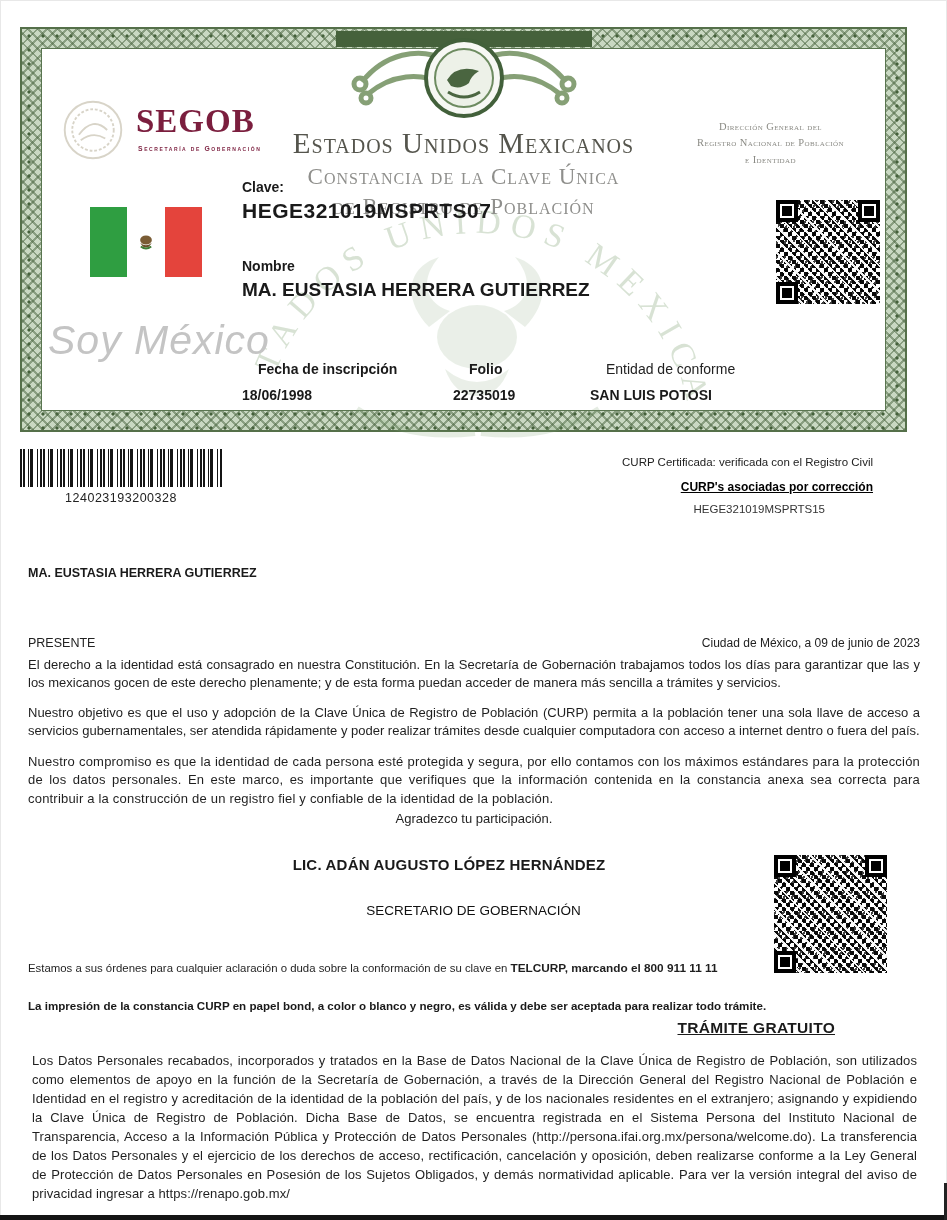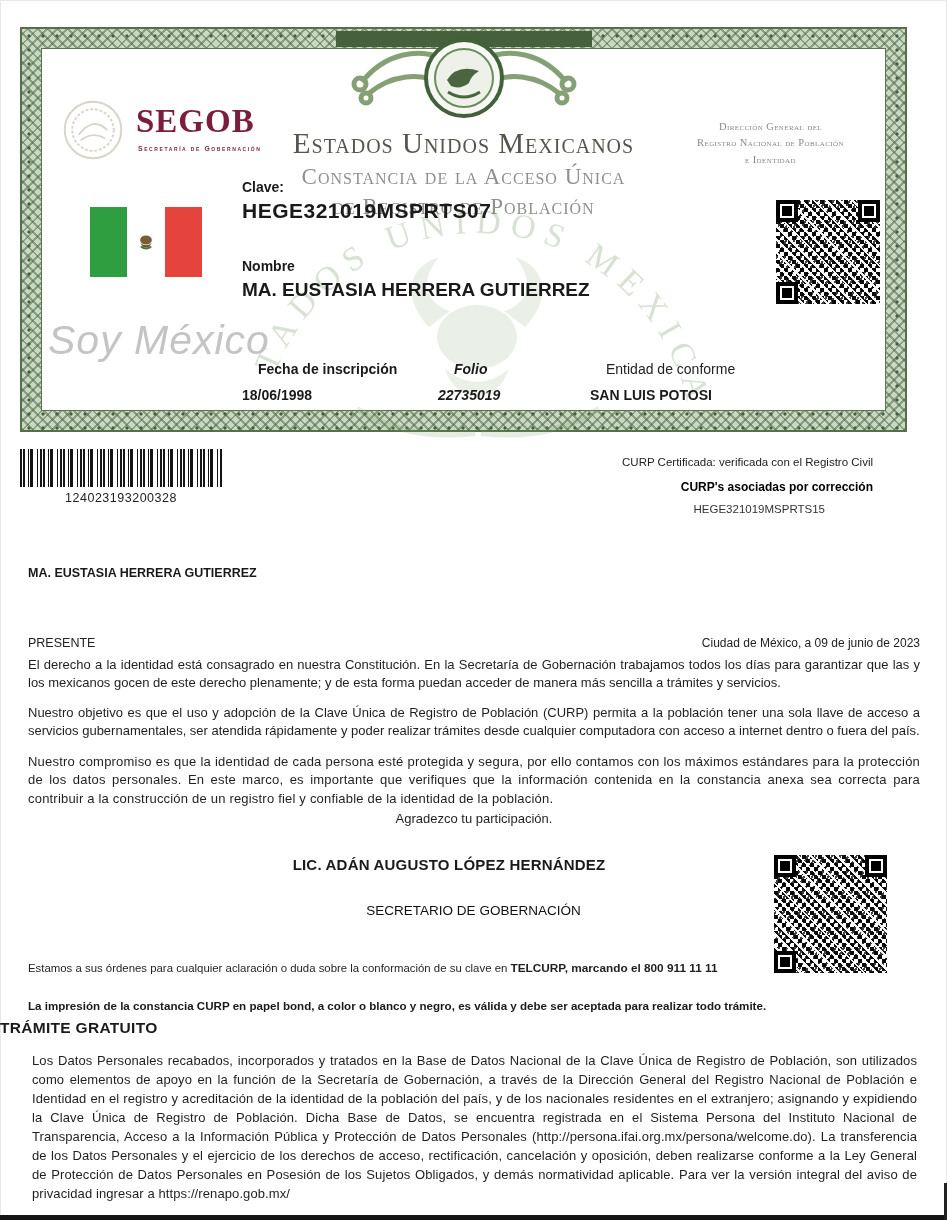--- a/index.html
+++ b/index.html
@@ -50,21 +50,21 @@
   .flag-red{background:#e4443c;}
   .flag-eagle{position:absolute;left:50%;top:50%;width:26px;height:26px;transform:translate(-50%,-50%);}
 
   .slogan{position:absolute;left:26px;top:288px;font-size:41px;font-style:italic;color:#c4c4c4;z-index:2;letter-spacing:1px;}
 
   .field{position:absolute;z-index:2;}
   .field .fl{font-size:14px;font-weight:bold;padding-left:16px;}
   .field .fl.light{font-weight:normal;color:#222;}
   .field .fv{font-size:14px;font-weight:bold;margin-top:10px;}
   .field-1{left:220px;top:332px;}
-  .field-2{left:416px;top:332px;font-style:italic;}
+  .field-2{left:431px;top:332px;}
   .field-3{left:568px;top:332px;}
 
   
   .qr{position:absolute;background:#fff;z-index:2;}
   .qr1{left:752px;top:169px;width:108px;height:108px;}
   .qr2{left:772px;top:853px;width:117px;height:122px;}
   .qr-noise{position:absolute;inset:2px;
     background-image:
       repeating-linear-gradient(45deg, rgba(255,255,255,.95) 0 2px, transparent 2px 9px),
       repeating-linear-gradient(-60deg, rgba(0,0,0,.75) 0 2px, transparent 2px 7px),
@@ -76,38 +76,38 @@
   .f.tl{top:2px;left:2px;}
   .f.tr{top:2px;right:2px;}
   .f.bl{bottom:2px;left:2px;}
 
   
   .barcode{position:absolute;left:20px;top:449px;width:202px;height:38px;
     background:repeating-linear-gradient(90deg,#141414 0 2px,#fff 2px 3px,#141414 3px 5px,#fff 5px 8px,#141414 8px 9px,#fff 9px 10px,#141414 10px 13px,#fff 13px 17px,#141414 17px 18px,#fff 18px 20px);}
   .barcode-num{position:absolute;left:20px;top:491px;width:202px;text-align:center;font-size:12.5px;letter-spacing:.5px;color:#222;}
   .status{position:absolute;right:74px;top:456px;text-align:right;}
   .status-l1{font-size:11.5px;color:#222;margin-bottom:12px;}
-  .status-l2{font-size:12px;font-weight:bold;color:#000;margin-bottom:9px;}
+  .status-l2{font-size:12px;font-weight:bold;color:#000;margin-bottom:9px;text-decoration:underline;}
   .status-l3{font-size:11.5px;color:#333;margin-right:48px;}
 
   
   .addressee{position:absolute;left:28px;top:566px;font-size:12.5px;font-weight:bold;}
   .presente{position:absolute;left:28px;top:636px;font-size:12.5px;color:#222;}
   .dateline{position:absolute;right:27px;top:636px;font-size:12px;color:#222;}
   .para{position:absolute;left:28px;right:27px;font-size:13px;line-height:1.42;text-align:justify;color:#1f1f1f;}
   .p1{top:656px;}
   .p2{top:704px;}
   .p3{top:753px;letter-spacing:.2px;}
   .p4{top:810px;text-align:center;}
   .sig-name{position:absolute;left:0;top:856px;width:898px;text-align:center;font-size:15px;font-weight:bold;letter-spacing:.2px;}
   .sig-title{position:absolute;left:0;top:903px;width:947px;text-align:center;font-size:13.5px;color:#111;}
   .contact{position:absolute;left:28px;top:961px;font-size:11.4px;color:#1f1f1f;}
   .contact b{font-size:11.8px;}
   .validity{position:absolute;left:28px;top:999px;font-size:11.6px;font-weight:bold;}
-  .tramite{position:absolute;left:0;top:1019px;width:835px;text-align:left;font-size:15.5px;font-weight:bold;letter-spacing:.3px;}
+  .tramite{position:absolute;left:0;top:1019px;width:835px;text-align:right;font-size:15.5px;font-weight:bold;letter-spacing:.3px;text-decoration:underline;}
   .privacy{position:absolute;left:32px;right:30px;top:1052px;font-size:13px;line-height:1.46;text-align:justify;color:#1f1f1f;letter-spacing:.1px;}
 
   .bottom-bar{position:absolute;left:0;bottom:0;width:947px;height:5px;background:#141414;}
   .right-edge{position:absolute;right:0;top:1183px;width:3px;height:37px;background:#222;}
 </style>
 </head>
 <body>
 
 <div class="cert">
   <div class="cert-liner"></div>
@@ -159,21 +159,21 @@
         <path d="M20,40 q15,-20 30,-5 M22,46 q13,-10 26,-2"></path>
       </g>
     </svg>
     <div class="segob-name">SEGOB</div>
     <div class="segob-sub">Secretaría de Gobernación</div>
   </div>
 
   <div class="title-block">
     <div class="country-title">Estados Unidos Mexicanos</div>
     <div class="doc-title">
-      <div>Constancia de la Acceso Única</div>
+      <div>Constancia de la Clave Única</div>
       <div>de Registro de Población</div>
     </div>
   </div>
 
   <div class="issuer">
     <div>Dirección General del</div>
     <div>Registro Nacional de Población</div>
     <div>e Identidad</div>
   </div>
 

